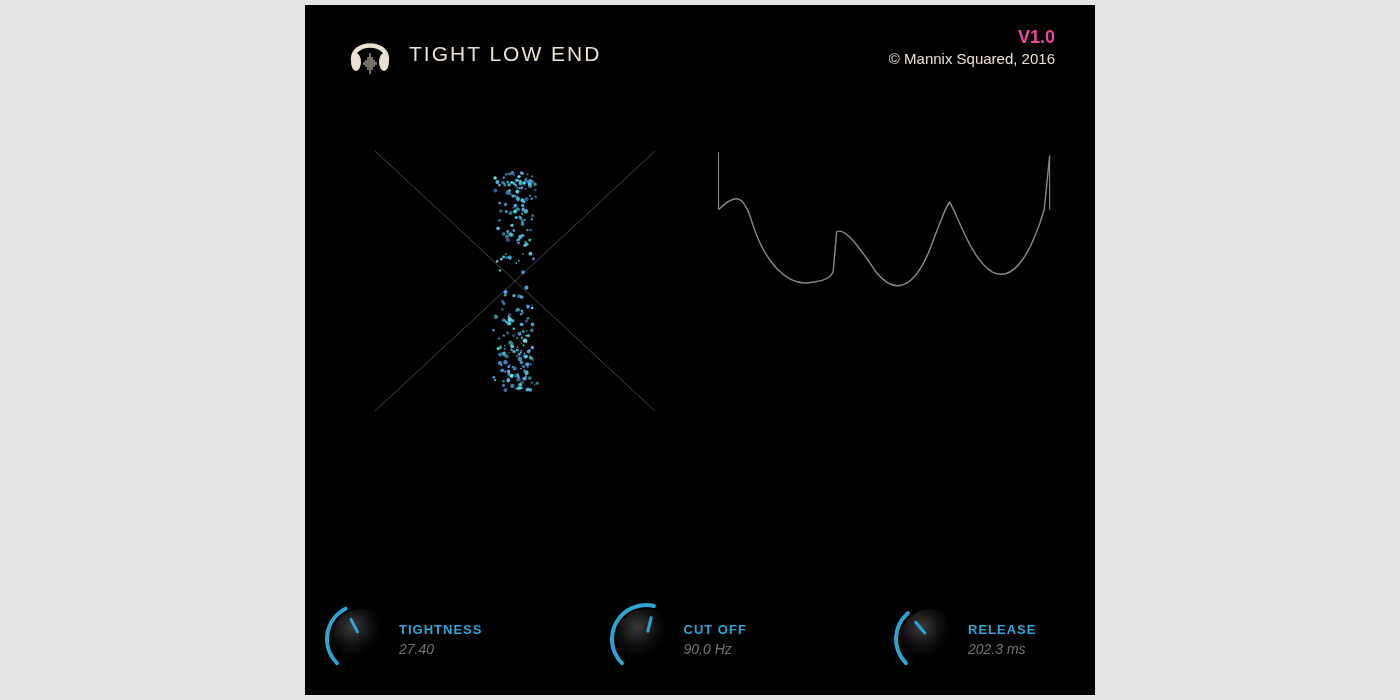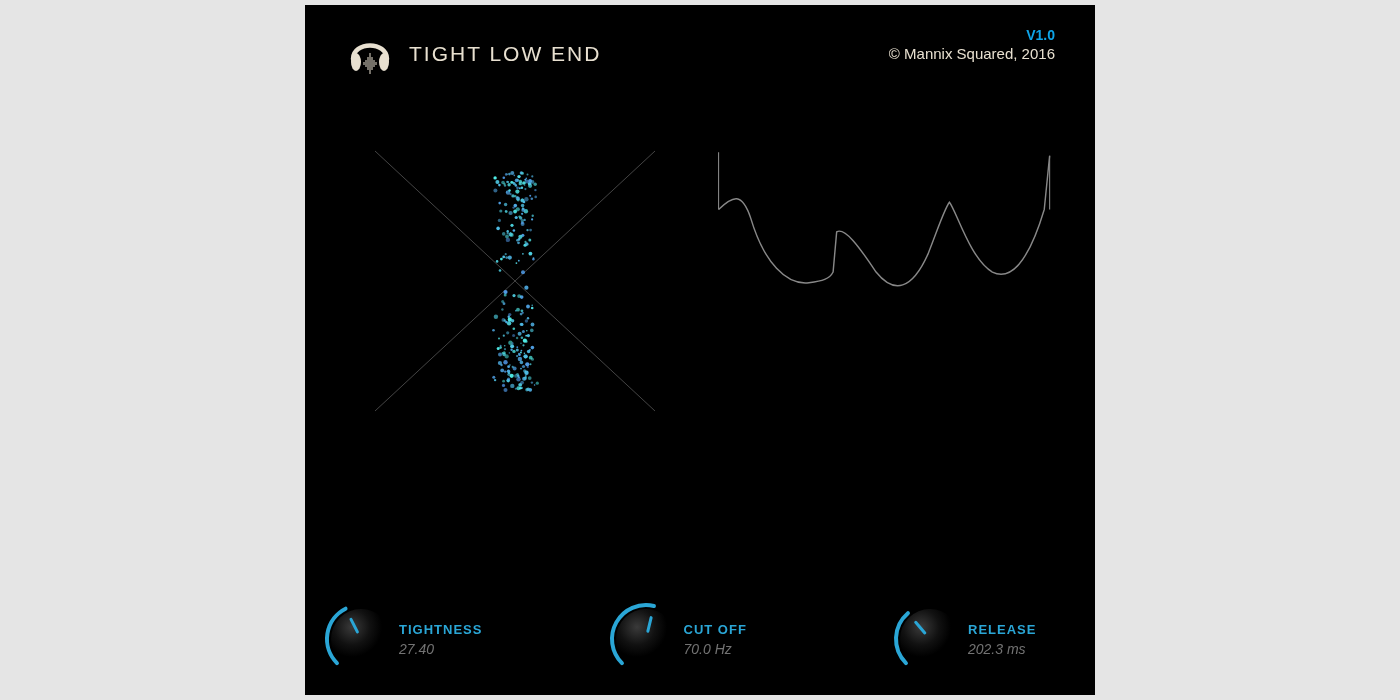--- a/index.html
+++ b/index.html
@@ -31,23 +31,23 @@
     gap: 14px;
   }
   .title {
     color: #e8e0d0;
     font-size: 21px;
     letter-spacing: 2px;
     font-weight: 400;
   }
   .meta { text-align: right; }
   .version {
-    color: #0ea5e9;
+    color: #ec4899;
     font-weight: 700;
-    font-size: 14px;
+    font-size: 18px;
   }
   .copyright {
     color: #e8e0d0;
     font-size: 15px;
     margin-top: 2px;
   }
   .viz-row {
     display: flex;
     gap: 30px;
     margin-top: 50px;
@@ -430,21 +430,21 @@
                 <stop offset="60%" stop-color="#111"></stop>
                 <stop offset="100%" stop-color="#000"></stop>
               </radialGradient>
             </defs>
             <circle cx="38" cy="38" r="30" fill="url(#kg1)"></circle>
             <path d="M 13.958369439657385 62.04163056034262 A 34 34 0 0 1 45.93714237110076 4.939422706478993" stroke="#2aa6d6" stroke-width="4" fill="none" stroke-linecap="round"></path>
             <line x1="39.86756291084724" y1="30.221040636818586" x2="43.13579800482991" y2="16.60786175125111" stroke="#2aa6d6" stroke-width="3" stroke-linecap="round"></line>
           </svg></div>
       <div class="knob-labels">
         <span class="knob-name">CUT OFF</span>
-        <span class="knob-value">70.0 Hz</span>
+        <span class="knob-value">90.0 Hz</span>
       </div>
     </div>
     <div class="knob-block">
       <div class="knob"><svg class="knob-svg" width="76" height="76">
             <defs>
               <radialGradient id="kg3" cx="35%" cy="30%">
                 <stop offset="0%" stop-color="#3a3a3a"></stop>
                 <stop offset="60%" stop-color="#111"></stop>
                 <stop offset="100%" stop-color="#000"></stop>
               </radialGradient>

